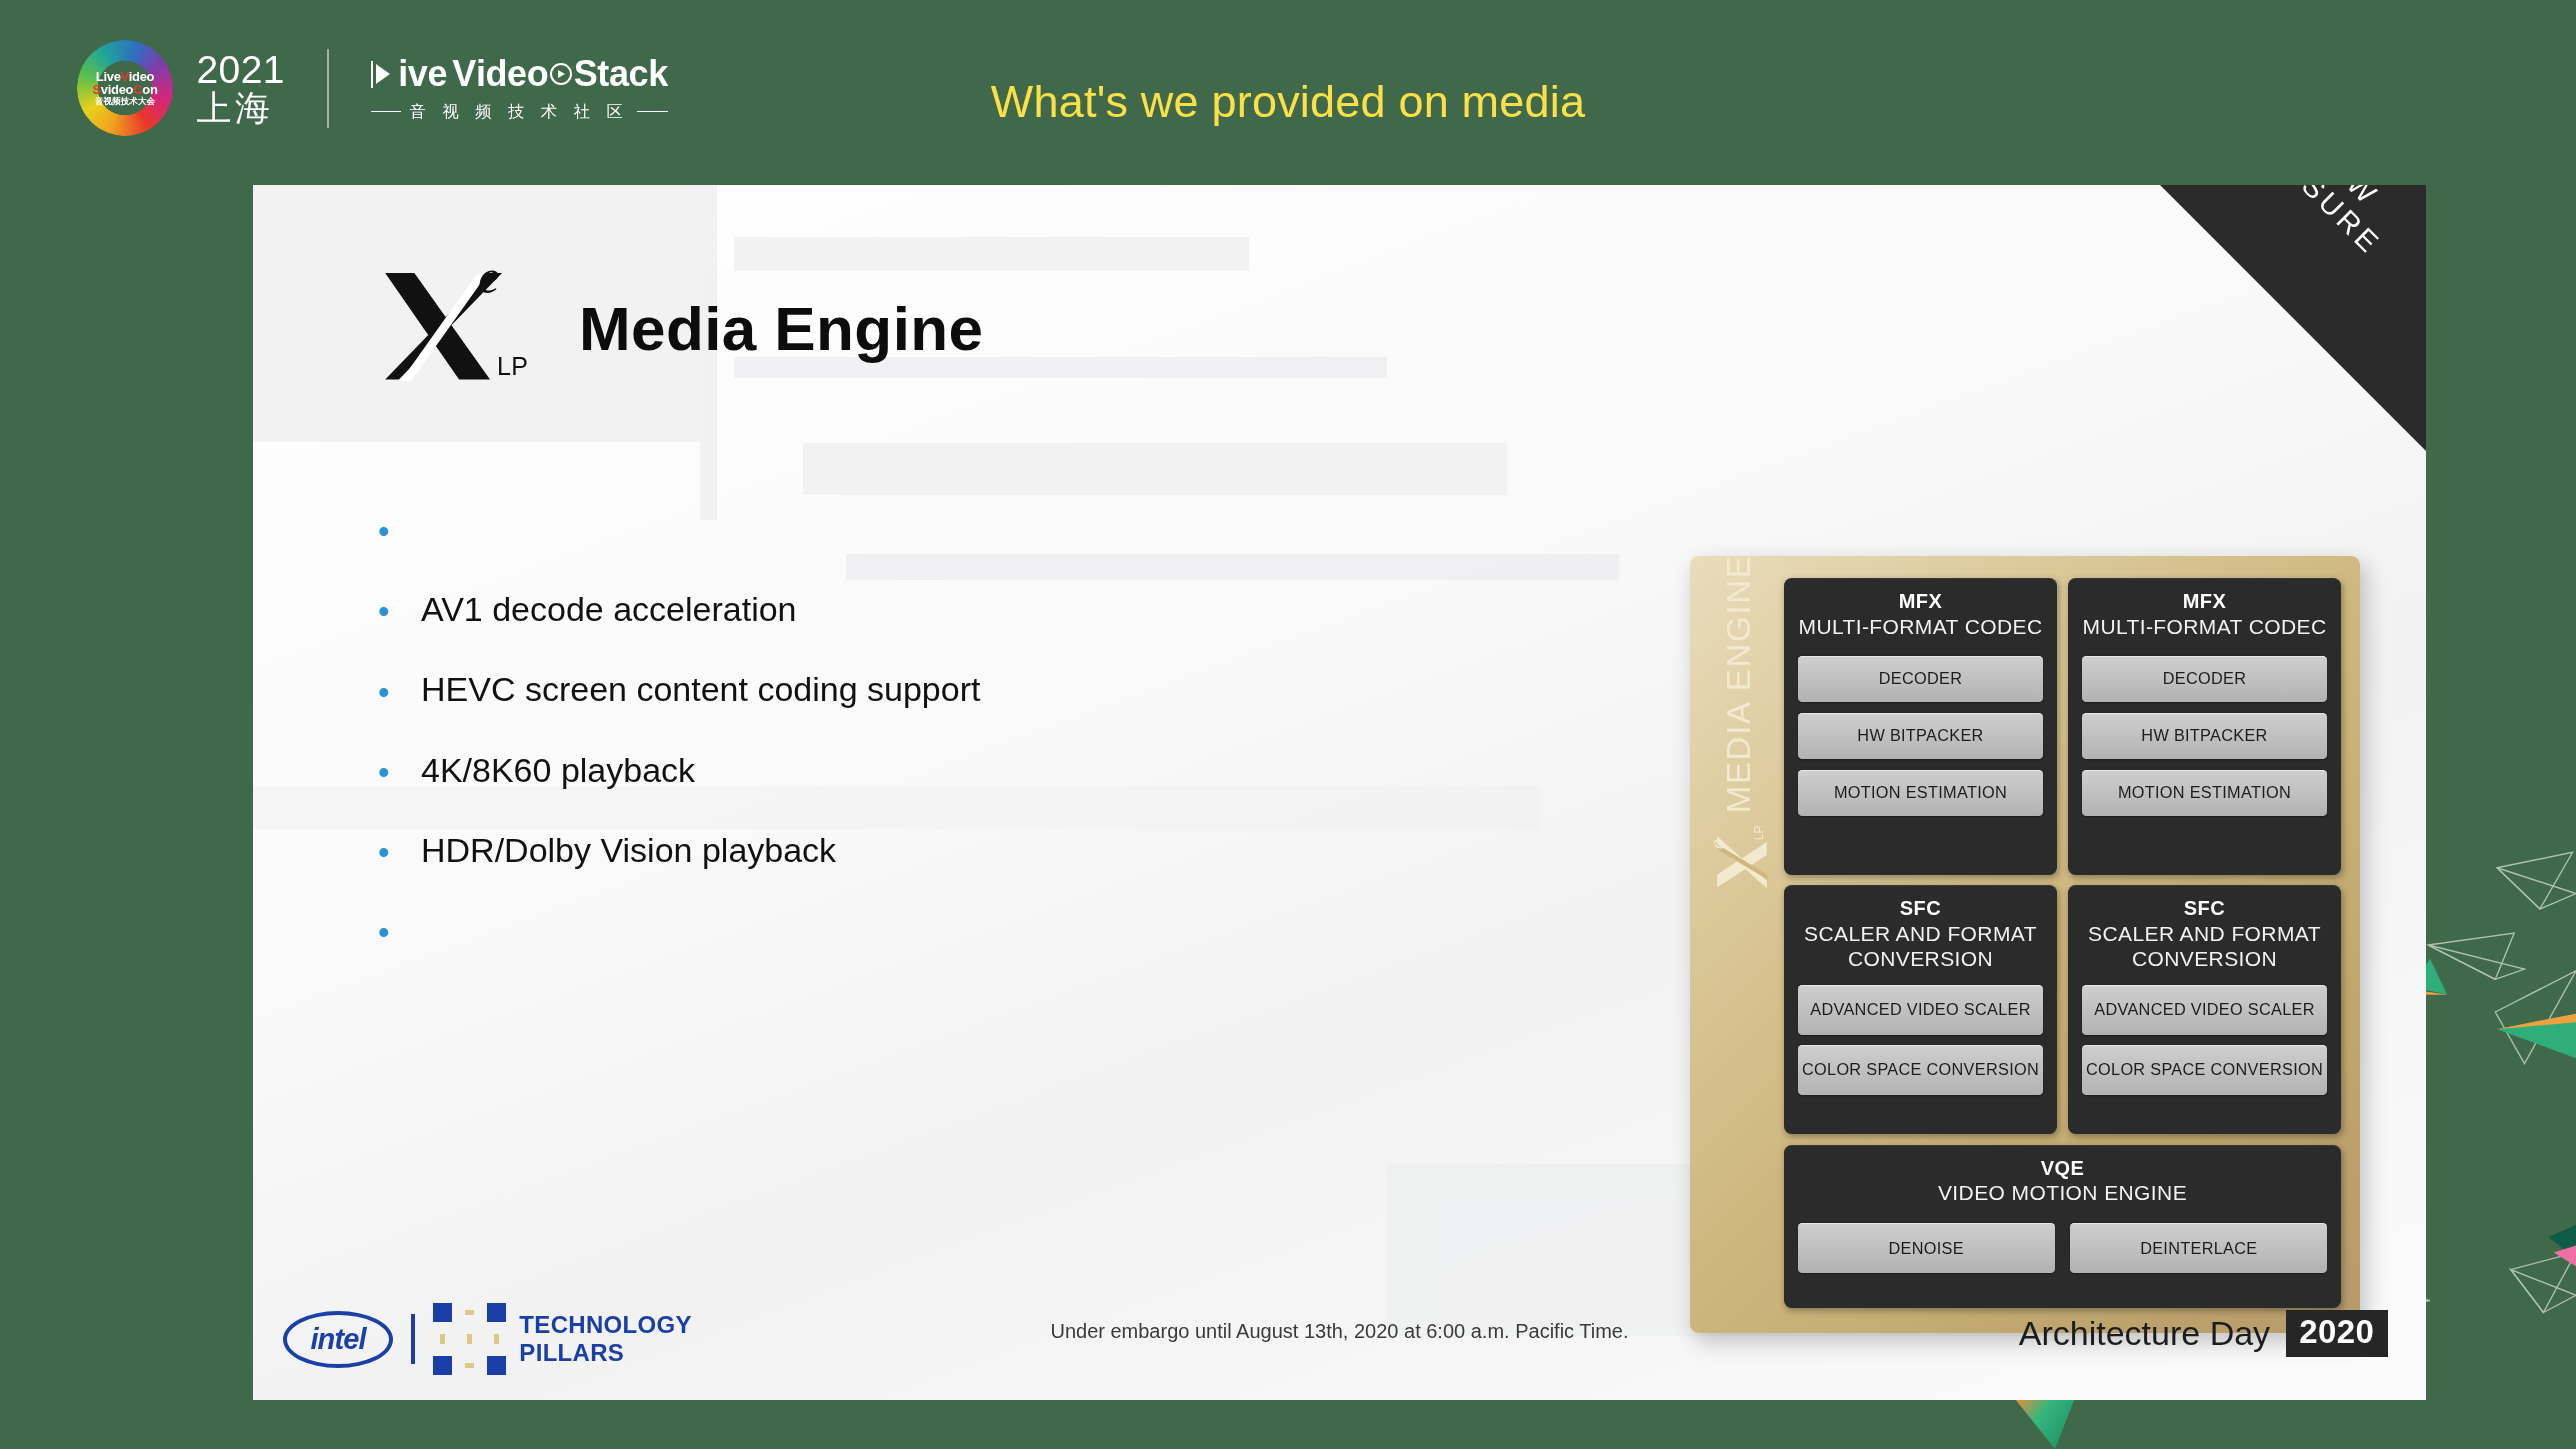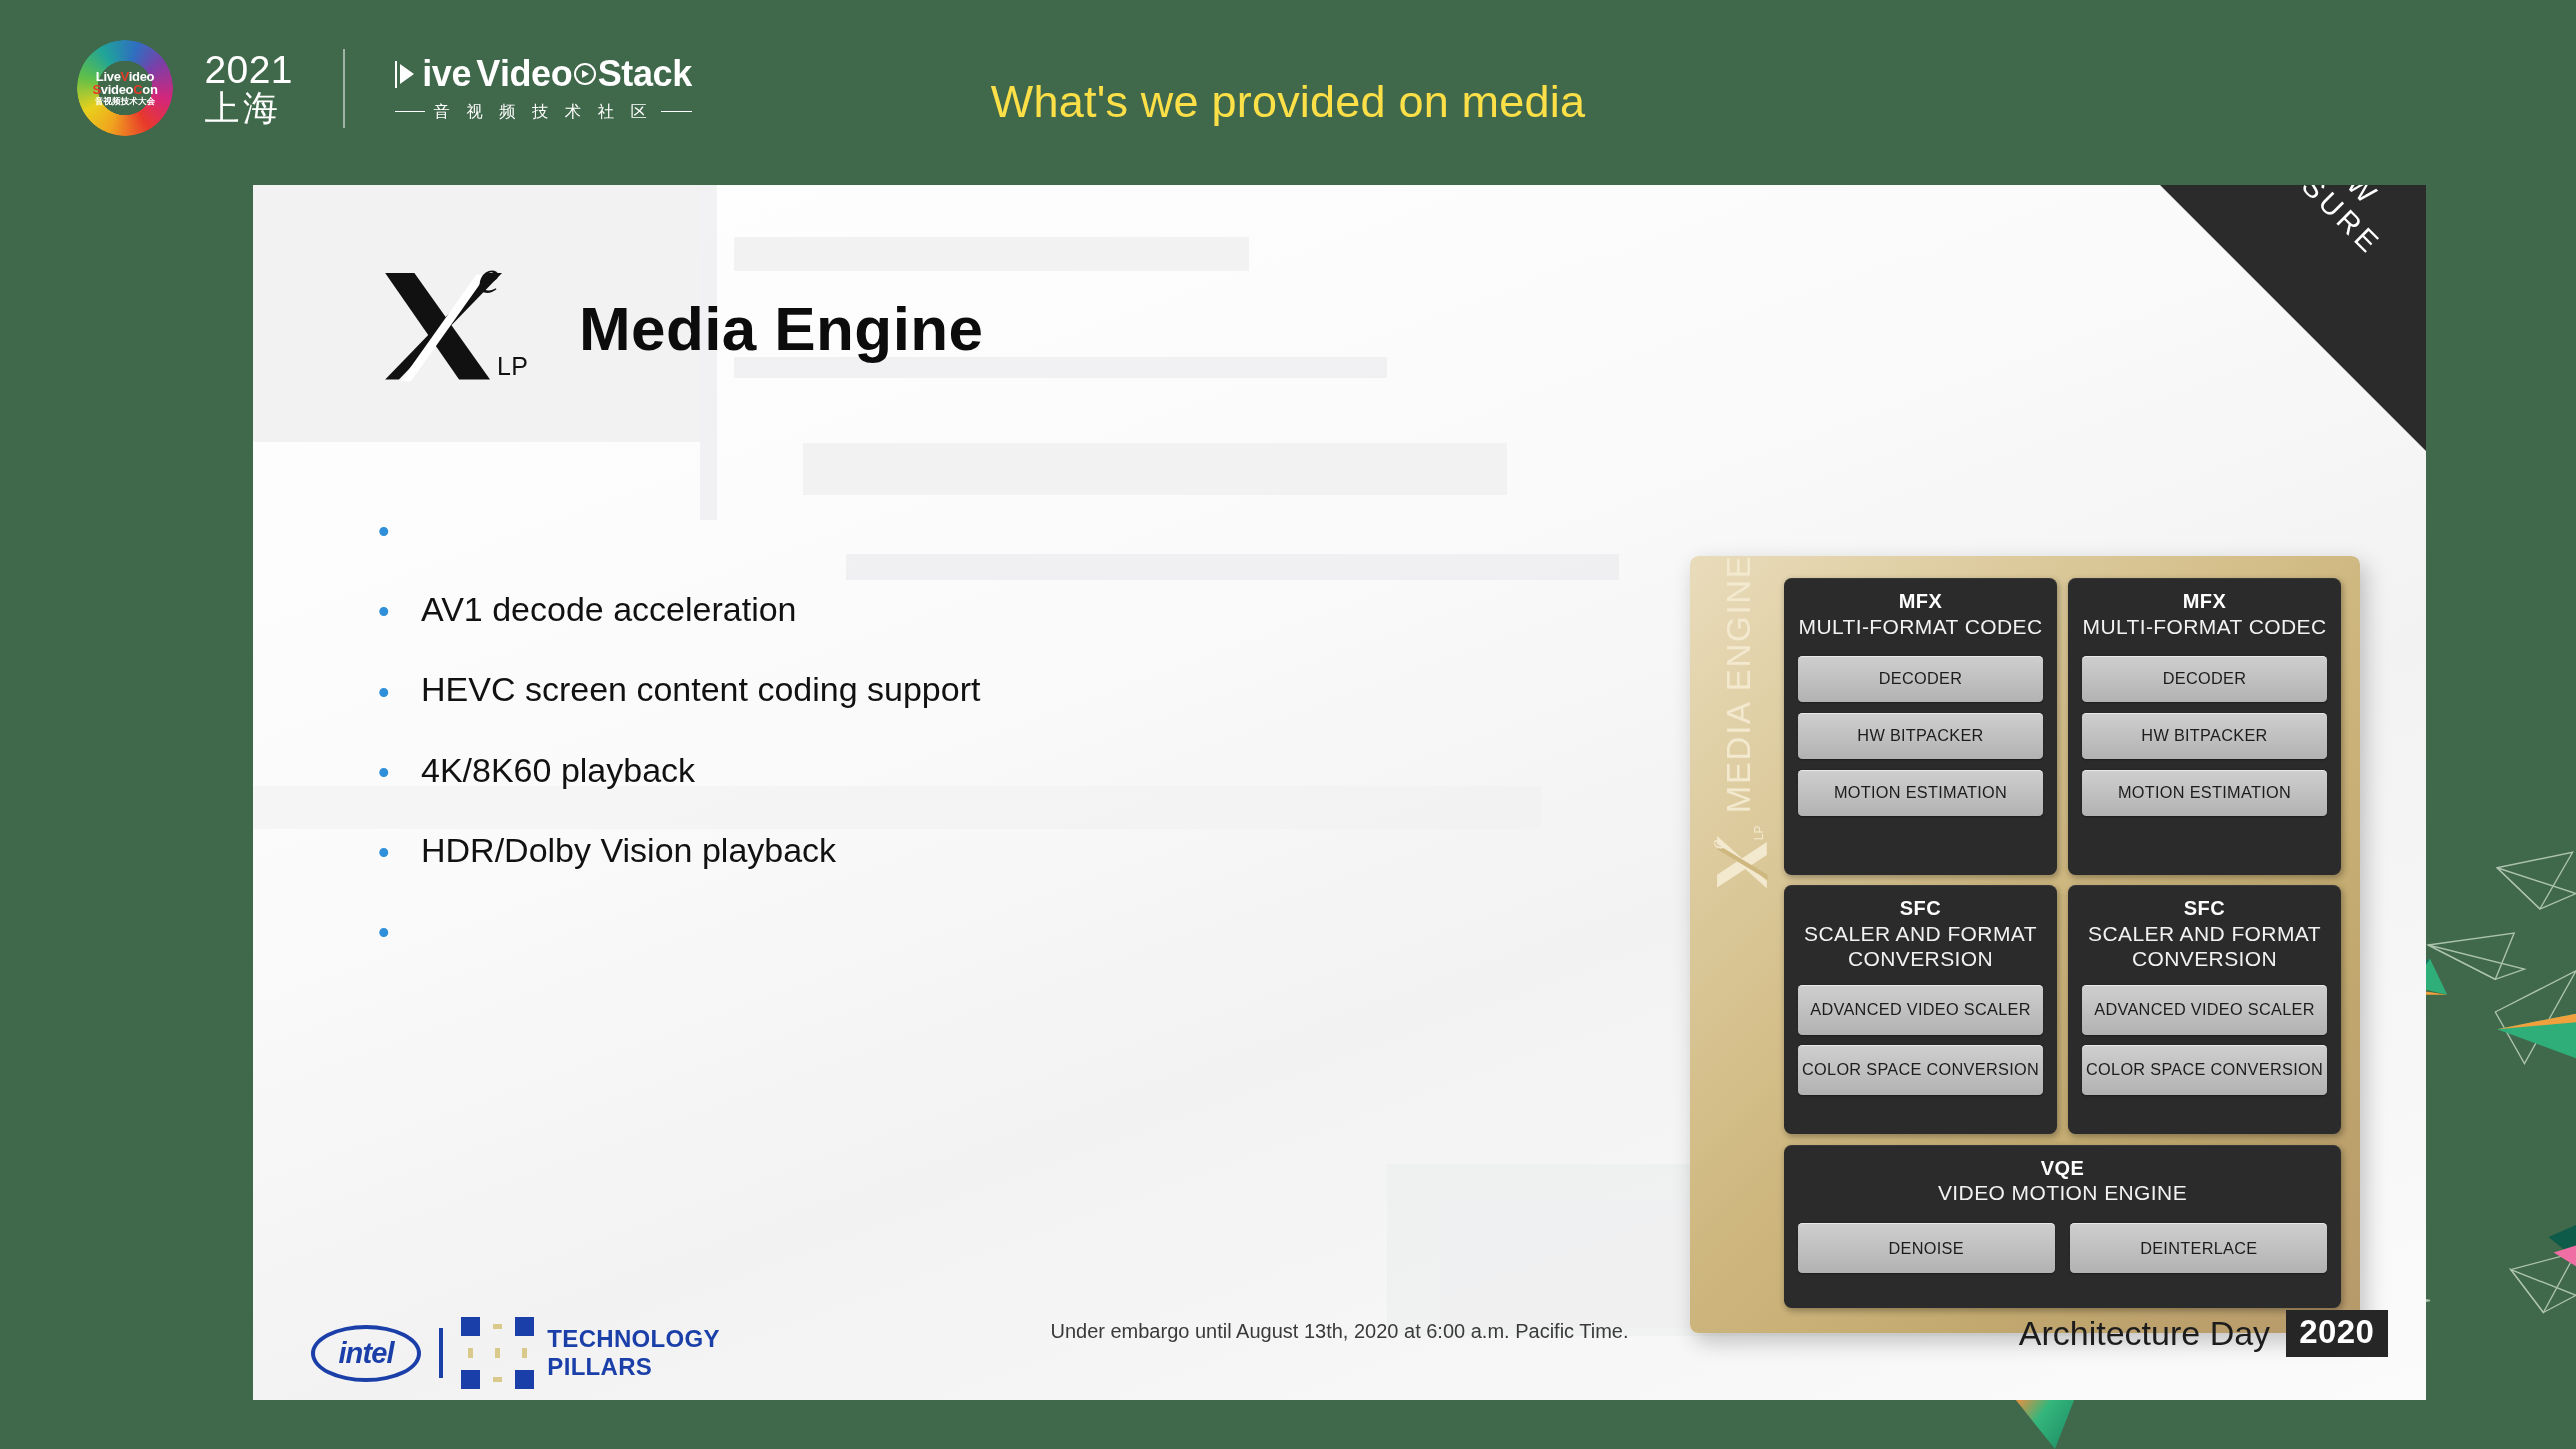--- a/index.html
+++ b/index.html
@@ -22,21 +22,21 @@
   #deco-right { right: 0; top: 842px; width: 249px; height: 607px; }
   #deco-bottom { left: 1873px; bottom: 0; width: 703px; height: 103px; }
 
   
   #topbar {
     position: absolute; left: 0; top: 0;
     width: 2576px; height: 185px;
   }
   #logo-group {
     position: absolute; left: 77px; top: 40px;
-    display: flex; align-items: center; gap: 16px;
+    display: flex; align-items: center; gap: 8px;
   }
   
   .ring-logo { position: relative; width: 96px; height: 96px; }
   .ring-logo .ring {
     position: absolute; inset: 0;
     border-radius: 50%;
     background: conic-gradient(from 200deg,
       #f0a41e 0deg, #e8d01c 40deg, #5fbf4a 85deg,
       #1fa39a 130deg, #2f6fc0 175deg, #7a3fa8 215deg,
       #d4267a 265deg, #e8392b 310deg, #f0a41e 360deg);
@@ -250,22 +250,22 @@
   #vqe-row .dark-block { height: 163px; }
   #vqe-row .vqe-btns { display: flex; gap: 15.5px; margin-top: 17px; }
   #vqe-row .silver { height: 50px; flex: 1; }
 
   
   #footer {
     position: absolute; left: 253px; top: 1284px;
     width: 2173px; height: 116px;
   }
   #intel-logo {
-    position: absolute; left: 58px; top: 19px;
-    display:flex; align-items:center; gap: 18px; margin-top: 14px;
+    position: absolute; left: 30px; top: 19px;
+    display:flex; align-items:center; gap: 18px;
   }
   .intel-oval {
     width: 110px; height: 57px;
     border: 4.3px solid #1a3fa8; border-radius: 50%;
     color: #1a3fa8; font-size: 29px; font-style: italic; font-weight: 700;
     display:flex; align-items:center; justify-content:center;
     letter-spacing:-0.9px;
   }
   .vbar { width:4.3px; height:50px; background:#1a3fa8; }
   .pillars { display:flex; align-items:center; gap:13.7px; }

